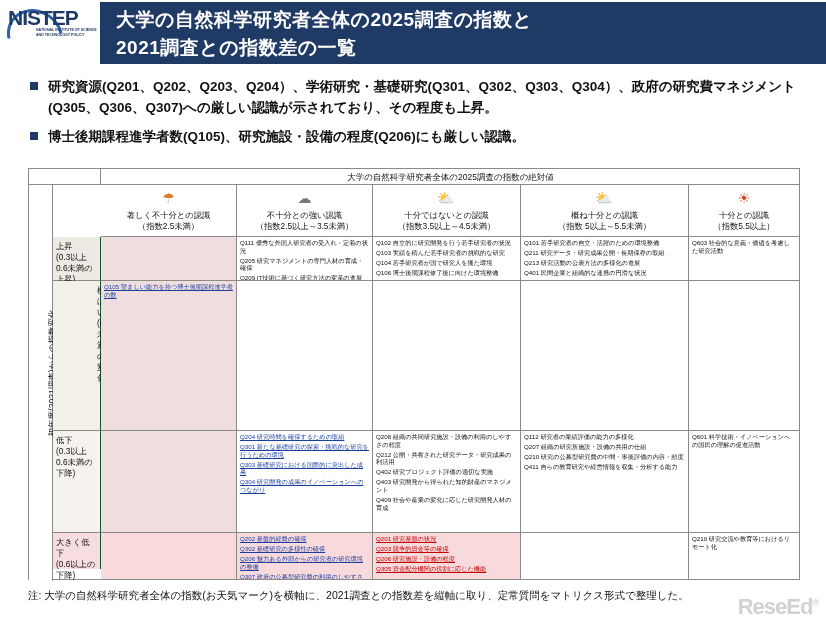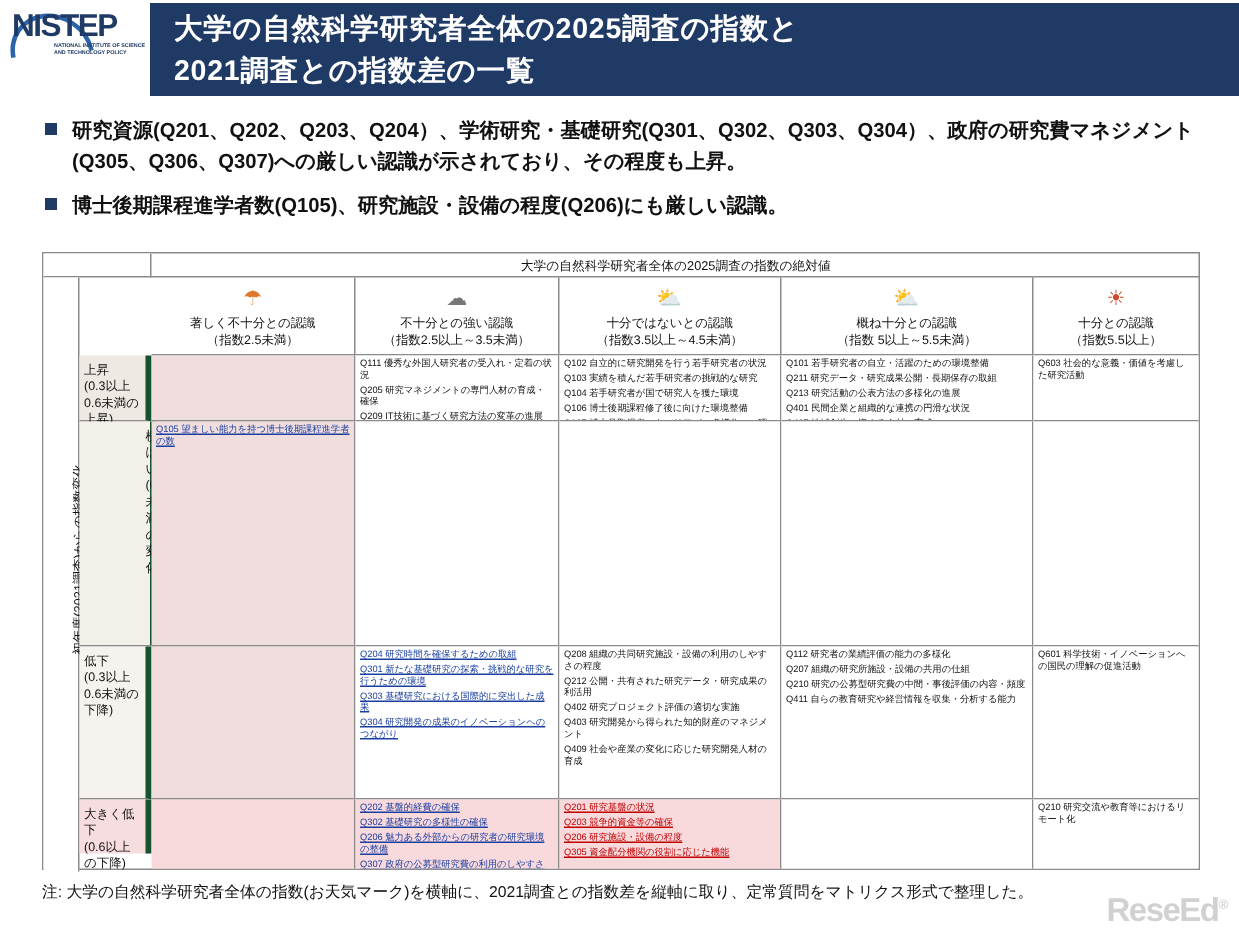--- a/index.html
+++ b/index.html
@@ -80,21 +80,21 @@
     box-sizing:border-box;
     text-align:center;font-size:8.3px;line-height:11px;color:#111;
     padding-top:25px;
   }
   .colhdr .ic{
     position:absolute;left:0;top:3px;width:100%;height:20px;
     font-size:14px;line-height:20px;
   }
   .rowhdr{
     position:absolute;left:24px;width:48px;
-    border-right:4px solid #14532d;border-bottom:1px solid #8a8a8a;
+    border-right:1px solid #14532d;border-bottom:1px solid #8a8a8a;
     box-sizing:border-box;
     font-size:8.3px;line-height:11px;color:#111;
     padding:4px 3px;text-align:left;
   }
   .vaxis{
     position:absolute;left:0;top:16px;width:24px;height:396px;
     border-right:1px solid #8a8a8a;box-sizing:border-box;
     background:#fff;
   }
   .vaxis span{

